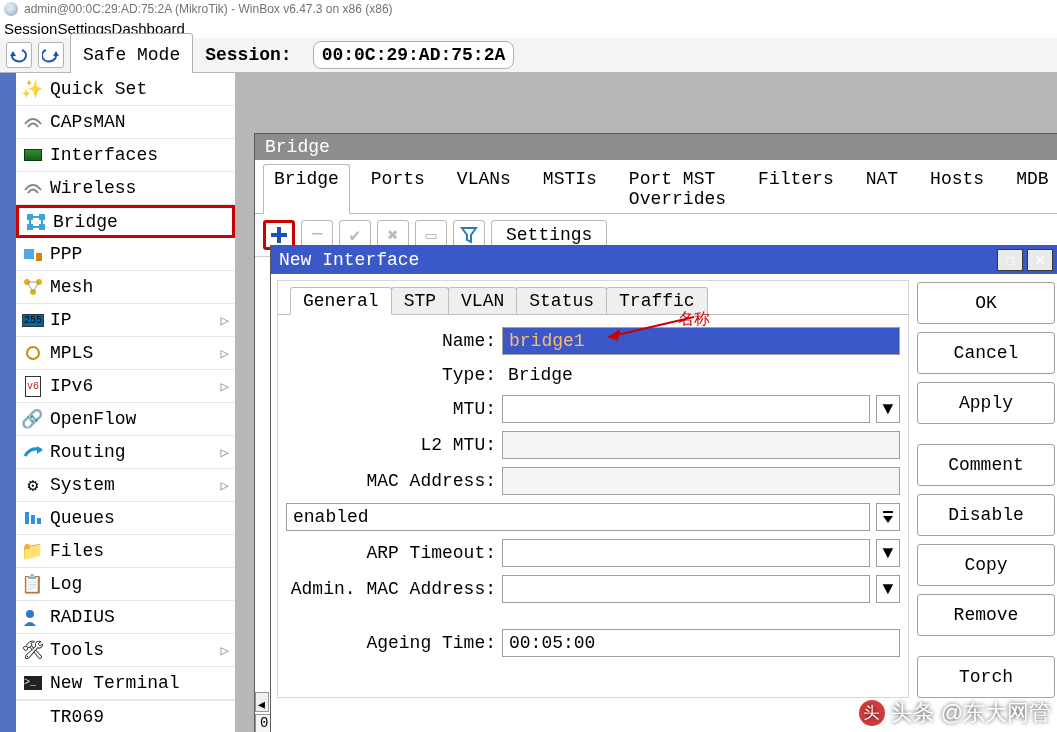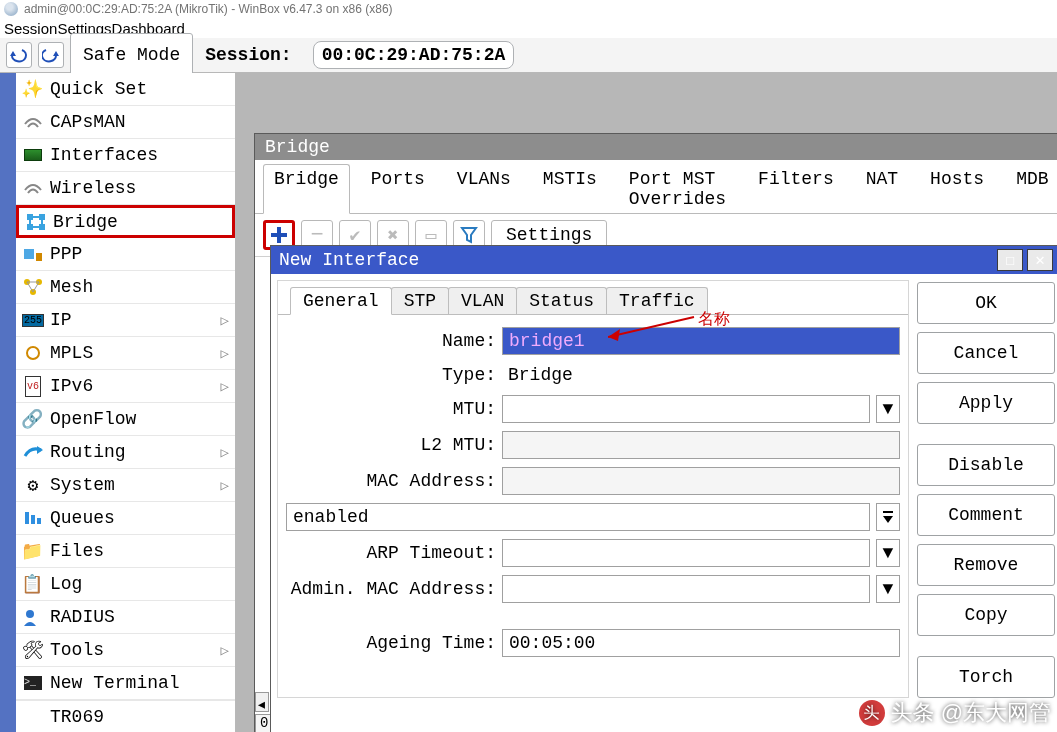--- a/index.html
+++ b/index.html
@@ -231,21 +231,21 @@
   .form-input {
     flex: 1;
     height: 28px;
     border: 1px solid #a0a0a0;
     padding: 2px 6px;
     display: flex;
     align-items: center;
     font-family: inherit;
     font-size: inherit;
   }
-  .form-input.selected { background: #3a58c8; color: #f0abfc; }
+  .form-input.selected { background: #3a58c8; color: #fdba74; }
   .form-readonly {
     flex: 1;
     padding: 2px 6px;
     display: flex;
     align-items: center;
   }
   .dropdown-btn {
     width: 24px;
     height: 28px;
     border: 1px solid #a0a0a0;
@@ -586,21 +586,21 @@
             <div class="inner-tab">VLAN</div>
             <div class="inner-tab">Status</div>
             <div class="inner-tab">Traffic</div>
           </div>
           <div class="inner-panel">
 
             <svg class="arrow" style="left:330px; top:-4px;">
               <line x1="0" y1="26" x2="86" y2="6" stroke="#cc0000" stroke-width="2"></line>
               <polygon points="0,26 12,18 10,30" fill="#cc0000"></polygon>
             </svg>
-            <span class="annot" style="left:420px; top:-6px;">名称</span>
+            <span class="annot" style="left:400px; top:-6px;">名称</span>
 
             <div class="form-row">
                 <div class="form-label">Name:</div>
                 <div class="form-input selected">
                   <span>bridge1</span>
                 </div>
               </div>
             <div class="form-row">
                 <div class="form-label">Type:</div>
                 <div class="form-readonly">Bridge</div>
@@ -657,24 +657,24 @@
                 </div>
               </div>
           </div>
         </div>
 
         <div class="dlg-side">
           <div class="dlg-btn">OK</div>
           <div class="dlg-btn">Cancel</div>
           <div class="dlg-btn">Apply</div>
           <div style="height:4px;"></div>
+          <div class="dlg-btn">Comment</div>
           <div class="dlg-btn">Disable</div>
-          <div class="dlg-btn">Comment</div>
+          <div class="dlg-btn">Copy</div>
           <div class="dlg-btn">Remove</div>
-          <div class="dlg-btn">Copy</div>
           <div style="height:4px;"></div>
           <div class="dlg-btn">Torch</div>
         </div>
       </div>
     </div>
 
   </div>
 </div>
 
 <div class="watermark">

